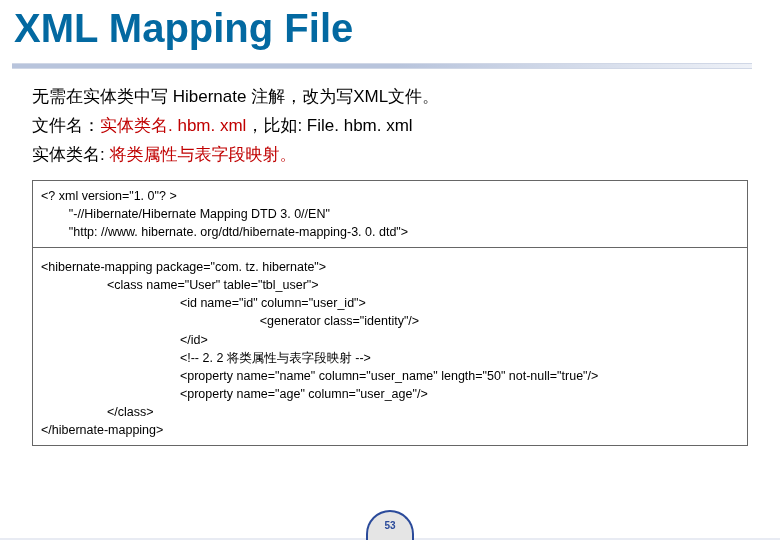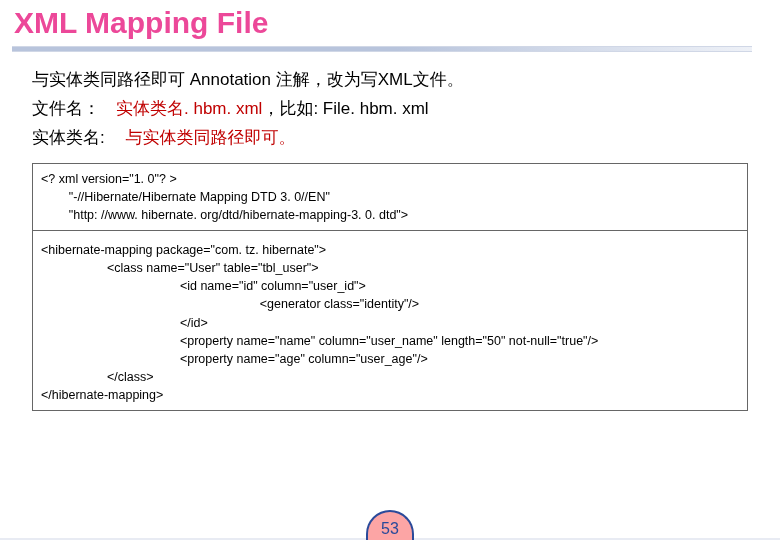--- a/index.html
+++ b/index.html
@@ -5,41 +5,41 @@
   * { margin: 0; padding: 0; box-sizing: border-box; }
   body {
     width: 780px;
     height: 540px;
     background: #fff;
     font-family: "Microsoft YaHei", Arial, sans-serif;
     position: relative;
     overflow: hidden;
   }
   .title {
-    font-size: 30px;
+    font-size: 40px;
     font-weight: bold;
-    color: #ec4899;
-    padding: 6px 14px 6px 14px;
+    color: #0369a1;
+    padding: 6px 14px 12px 14px;
   }
   .title-underline {
     width: 740px;
     height: 6px;
     margin-left: 12px;
     background: linear-gradient(to right, #b8c4dc 0%, #b8c4dc 52%, rgba(200,210,230,0.3) 100%);
     border-top: 1px solid #d0d7e6;
     border-bottom: 1px solid #d0d7e6;
     margin-bottom: 14px;
   }
   .desc {
     padding: 0 32px;
     font-size: 17px;
     line-height: 1.7;
     color: #000;
   }
-  .desc .red { color: #c00000; margin-left: 16px; }
+  .desc .red { color: #c00000; }
   .desc .gap { margin-bottom: 0; }
   .code-box {
     margin: 10px 32px 0 32px;
     border: 1px solid #666;
     font-family: Arial, sans-serif;
     font-size: 12.5px;
     line-height: 1.45;
     color: #000;
   }
   .code-segment {
@@ -53,64 +53,66 @@
   .page-num {
     position: absolute;
     bottom: 0;
     left: 50%;
     transform: translateX(-50%);
     width: 48px;
     height: 30px;
     border: 2px solid #2a4a9a;
     border-bottom: none;
     border-radius: 50% 50% 0 0 / 80% 80% 0 0;
-    background: #fca5a5;
+    background: #e5e5e5;
     text-align: center;
     padding-top: 8px;
-    font-size: 16px;
+    font-size: 10px;
     color: #2a4a9a;
+    font-weight: bold;
   }
   .bottom-line {
     position: absolute;
     bottom: 0;
     left: 0;
     right: 0;
     border-top: 2px solid rgba(100,120,175,0.15);
   }
 </style>
 </head>
 <body>
 
 <div class="title">XML Mapping File</div>
 <div class="title-underline"></div>
 
 <div class="desc">
   <div class="gap">
-    <span>与实体类同路径即可 Annotation 注解，改为写XML文件。</span>
+    <span>无需在实体类中写 Hibernate 注解，改为写XML文件。</span>
   </div>
   <div class="gap">
     <span>文件名：</span><span class="red">实体类名. hbm. xml</span><span>，比如: File. hbm. xml</span>
   </div>
   <div class="gap">
-    <span>实体类名:  </span><span class="red">与实体类同路径即可。</span>
+    <span>实体类名:  </span><span class="red">将类属性与表字段映射。</span>
   </div>
 </div>
 
 <div class="code-box">
   <div class="code-segment">
     <div>&lt;? xml version="1. 0"? &gt;</div>
     <div>        "-//Hibernate/Hibernate Mapping DTD 3. 0//EN"</div>
     <div>        "http: //www. hibernate. org/dtd/hibernate-mapping-3. 0. dtd"&gt;</div>
   </div>
   <div class="code-segment">
     <div>&lt;hibernate-mapping package="com. tz. hibernate"&gt;</div>
     <div>                   &lt;class name="User" table="tbl_user"&gt;</div>
     <div>                                        &lt;id name="id" column="user_id"&gt;</div>
     <div>                                                               &lt;generator class="identity"/&gt;</div>
     <div>                                        &lt;/id&gt;</div>
+    <div>                                        &lt;!-- 2. 2 将类属性与表字段映射 --&gt;</div>
     <div>                                        &lt;property name="name" column="user_name" length="50" not-null="true"/&gt;</div>
     <div>                                        &lt;property name="age" column="user_age"/&gt;</div>
     <div>                   &lt;/class&gt;</div>
     <div>&lt;/hibernate-mapping&gt;</div>
   </div>
 </div>
 
 <div class="bottom-line"></div>
 <div class="page-num">53</div>
 

